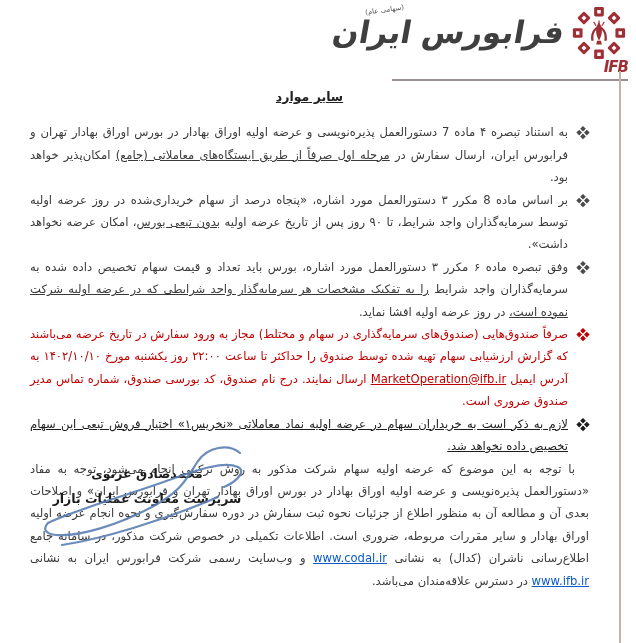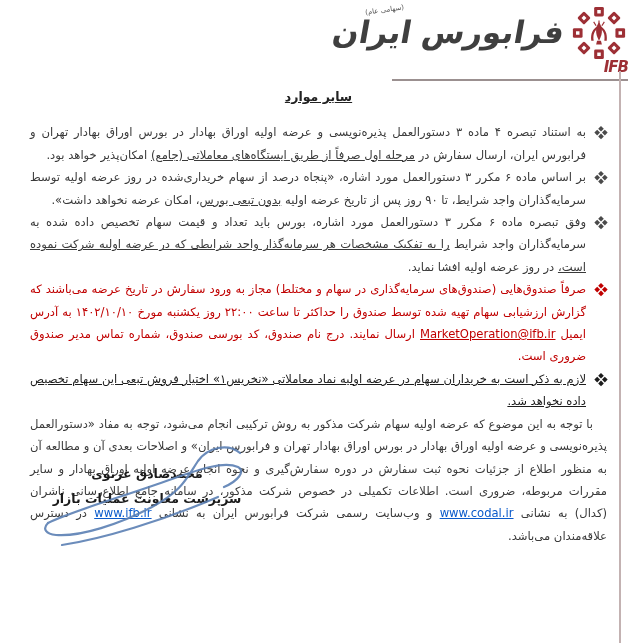--- a/index.html
+++ b/index.html
@@ -37,21 +37,21 @@
     color:#8a8a8a;font-weight:bold;font-size:12px;letter-spacing:4px;
     white-space:nowrap;
   }
   .brand-rule{height:2px;background:#9b9090;width:236px;margin:3px 0 0 auto;}
   .page-border{
     position:absolute;top:71px;bottom:0;right:15px;width:2px;
     background:#c3b2b2;
   }
   
   .doc{
-    position:absolute;top:86px;right:29px;left:30px;
+    position:absolute;top:86px;right:47px;left:30px;
     direction:rtl;text-align:justify;
     font-size:11.6px;line-height:22.4px;
   }
   .doc-title{
     text-align:center;font-weight:bold;font-size:12.5px;
     text-decoration:underline;margin:0 0 13px 0;color:#222;
   }
   ul.bullets{list-style:none;margin:0;padding:0;}
   ul.bullets li{position:relative;padding-right:21px;margin:0;}
   .marker{position:absolute;right:1px;top:7px;width:10px;height:10px;transform:rotate(45deg);}
@@ -143,22 +143,22 @@
       <span class="ifb-abbr">IFB</span>
     </div>
     <div class="brand-rule"></div>
   </div>
 
   <div class="page-border"></div>
 
   <div class="doc">
     <h1 class="doc-title">سایر موارد</h1>
     <ul class="bullets">
-        <li><span class="marker"></span><span><span class="">به استناد تبصره ۴ ماده ۳ دستورالعمل پذیره‌نویسی و عرضه اولیه اوراق بهادار در بورس اوراق بهادار تهران و فرابورس ایران، ارسال سفارش در </span><span class="bold underline">مرحله اول</span><span class="underline"> صرفاً از طریق ایستگاه‌های معاملاتی (جامع)</span><span class=""> امکان‌پذیر خواهد بود.</span></span></li>
-        <li><span class="marker"></span><span><span class="">بر اساس ماده ۶ مکرر ۳ دستورالعمل مورد اشاره، «پنجاه درصد از سهام خریداری‌شده در روز عرضه اولیه توسط سرمایه‌گذاران واجد شرایط، تا ۹۰ روز پس از تاریخ عرضه اولیه </span><span class="underline">بدون تبعی بورس</span><span class="">، امکان عرضه نخواهد داشت».</span></span></li>
+        <li><span class="marker"></span><span><span class="">به استناد تبصره ۴ ماده 7 دستورالعمل پذیره‌نویسی و عرضه اولیه اوراق بهادار در بورس اوراق بهادار تهران و فرابورس ایران، ارسال سفارش در </span><span class="bold underline">مرحله اول</span><span class="underline"> صرفاً از طریق ایستگاه‌های معاملاتی (جامع)</span><span class=""> امکان‌پذیر خواهد بود.</span></span></li>
+        <li><span class="marker"></span><span><span class="">بر اساس ماده 8 مکرر ۳ دستورالعمل مورد اشاره، «پنجاه درصد از سهام خریداری‌شده در روز عرضه اولیه توسط سرمایه‌گذاران واجد شرایط، تا ۹۰ روز پس از تاریخ عرضه اولیه </span><span class="underline">بدون تبعی بورس</span><span class="">، امکان عرضه نخواهد داشت».</span></span></li>
         <li><span class="marker"></span><span><span class="">وفق تبصره ماده ۶ مکرر ۳ دستورالعمل مورد اشاره، بورس باید تعداد و قیمت سهام تخصیص داده شده به سرمایه‌گذاران واجد شرایط </span><span class="underline">را به تفکیک مشخصات هر سرمایه‌گذار واجد شرایطی که در عرضه اولیه شرکت نموده است،</span><span class=""> در روز عرضه اولیه افشا نماید.</span></span></li>
         <li class="red"><span class="marker"></span><span><span class="">صرفاً صندوق‌هایی (صندوق‌های سرمایه‌گذاری در سهام و مختلط) مجاز به ورود سفارش در تاریخ عرضه می‌باشند که گزارش ارزشیابی سهام تهیه شده توسط صندوق را حداکثر تا </span><span class="bold">ساعت ۲۲:۰۰ روز یکشنبه مورخ ۱۴۰۲/۱۰/۱۰</span><span class=""> به آدرس ایمیل </span><span class="link-red ltr">MarketOperation@ifb.ir</span><span class=""> ارسال نمایند. درج نام صندوق، کد بورسی صندوق، شماره تماس مدیر صندوق ضروری است.</span></span></li>
         <li class="bold-item"><span class="marker"></span><span><span class="bold underline">لازم به ذکر است به خریداران سهام در عرضه اولیه نماد معاملاتی «نخریس۱» اختیار فروش تبعی این سهام تخصیص داده نخواهد شد.</span></span></li>
       </ul>
     <p class="closing"><span class="">با توجه به این موضوع که عرضه اولیه سهام شرکت مذکور به روش ترکیبی انجام می‌شود، توجه به مفاد «دستورالعمل پذیره‌نویسی و عرضه اولیه اوراق بهادار در بورس اوراق بهادار تهران و فرابورس ایران» و اصلاحات بعدی آن و مطالعه آن به منظور اطلاع از جزئیات نحوه ثبت سفارش در دوره سفارش‌گیری و نحوه انجام عرضه اولیه اوراق بهادار و سایر مقررات مربوطه، ضروری است. اطلاعات تکمیلی در خصوص شرکت مذکور، در سامانه جامع اطلاع‌رسانی ناشران (کدال) به نشانی </span><span class="link ltr">www.codal.ir</span><span class=""> و وب‌سایت رسمی شرکت فرابورس ایران به نشانی </span><span class="link ltr">www.ifb.ir</span><span class=""> در دسترس علاقه‌مندان می‌باشد.</span></p>
   </div>
 
   <div class="signature">
     <svg class="scribble" viewBox="0 0 232 112">
       <g fill="none" stroke="#5c80b4" stroke-width="2.2" stroke-linecap="round" opacity="0.9">

